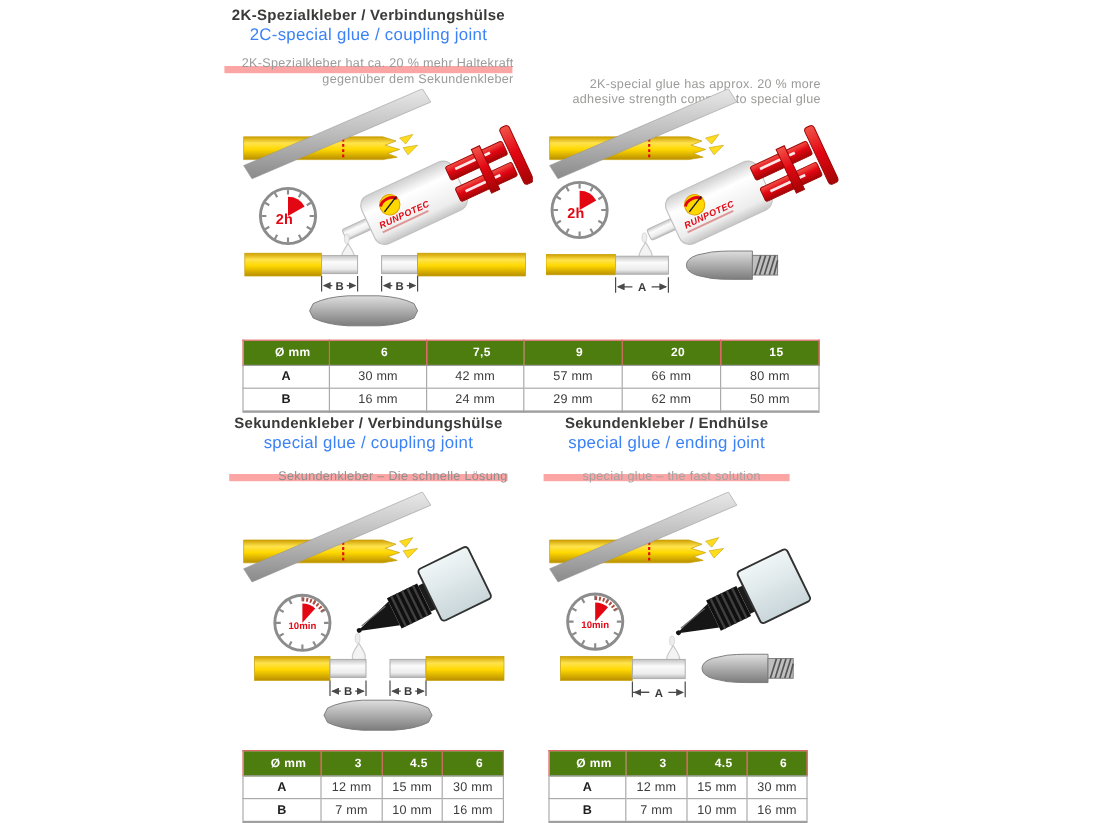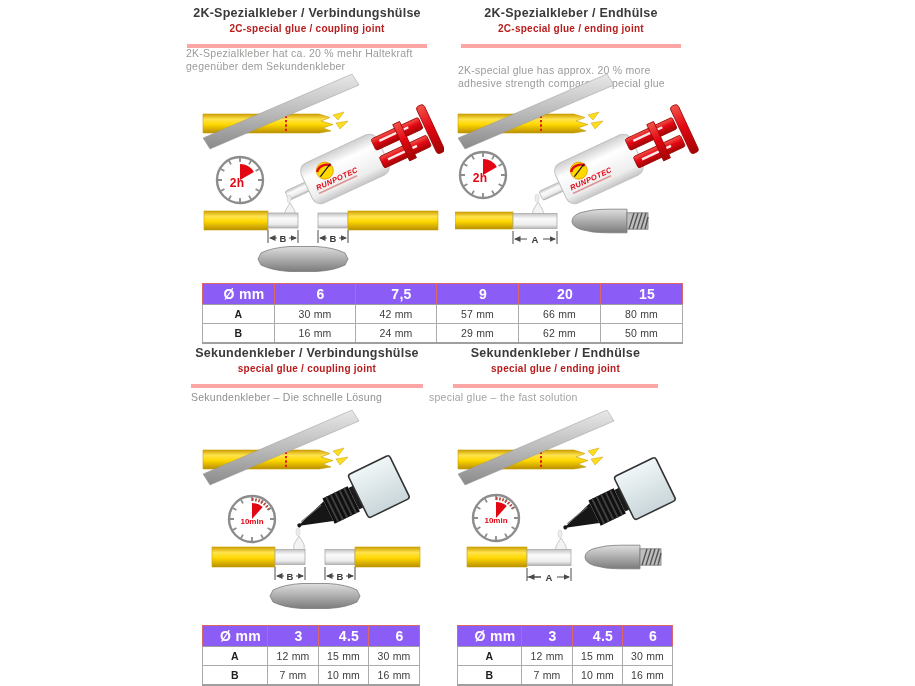--- a/index.html
+++ b/index.html
@@ -1,26 +1,26 @@
 <!DOCTYPE html>
 <html><head>
 <meta charset="utf-8">
 <style>
   html,body{margin:0;padding:0;background:#fff;}
   .page{position:relative;width:915px;height:686px;background:#fff;overflow:hidden;
         font-family:"Liberation Sans",sans-serif;}
-  .hdr{position:absolute;text-align:center;border-bottom:4px solid #fca5a5;padding-bottom:8px;}
+  .hdr{position:absolute;text-align:center;border-bottom:6px solid #fca5a5;padding-bottom:19px;}
   .hdr .t1{font-size:12.5px;font-weight:bold;color:#3a3a39;letter-spacing:.25px;line-height:15px;}
-  .hdr .t2{font-size:10px;font-weight:bold;color:#b91c1c;letter-spacing:.25px;line-height:15px;}
-  .note{position:absolute;text-align:left;font-size:10.5px;letter-spacing:.25px;line-height:13px;color:#9b9b9a;}
+  .hdr .t2{font-size:14px;font-weight:normal;color:#3b82f6;letter-spacing:.25px;line-height:15px;}
+  .note{position:absolute;text-align:right;font-size:10.5px;letter-spacing:.25px;line-height:13px;color:#9b9b9a;}
   .note.dk{color:#8f8f8e;}
   .note.lt{color:#a3a3a2;}
   table.dim{position:absolute;border-collapse:collapse;table-layout:fixed;background:#fff;
             border:1px solid #9f9f9f;border-bottom-width:2px;}
-  table.dim th{background:#8b5cf6;color:#fff;font-weight:bold;font-size:14px;height:18px;
+  table.dim th{background:#4d7c0f;color:#fff;font-weight:bold;font-size:10px;height:18px;
                border:1px solid #d66;border-bottom-color:#9f9f9f;letter-spacing:.3px;padding-left:12px;}
   table.dim td{border:1px solid #ababab;text-align:center;font-size:10.5px;color:#3c3c3c;height:16px;letter-spacing:.2px;}
   table.dim td.lbl{font-weight:bold;color:#1e1e1e;}
   svg.illus{position:absolute;}
   svg text{font-family:"Liberation Sans",sans-serif;}
   .clk2{font-size:12px;font-weight:bold;fill:#e30613;text-anchor:middle;letter-spacing:.3px;}
   .clk10{font-size:8px;font-weight:bold;fill:#e30613;text-anchor:middle;}
   .dimlbl{font-size:9.5px;font-weight:bold;fill:#3a3a3a;text-anchor:middle;}
   .dimline{stroke:#4a4a4a;stroke-width:1;fill:none;}
   .brand{font-size:7.5px;font-weight:bold;font-style:italic;fill:#e30613;letter-spacing:.4px;}
@@ -133,24 +133,20 @@
         <path d="M1,0 Q1,-5.5 10,-8.5 L22,-11 Q30,-11.8 38,-11.8 L56,-11.8 L56,11.8 L38,11.8 Q30,11.8 22,11 L10,8.5 Q1,5.5 1,0 Z" fill="url(#gGray)" stroke="#7a7a7a" stroke-width="0.8"></path>
         <rect x="56" y="-8.2" width="21" height="16.4" fill="#bfbfbf" stroke="#7a7a7a" stroke-width="0.8"></rect>
         <path d="M58,8 L63,-8 M62,8 L67,-8 M66,8 L71,-8 M70,8 L75,-8 M74,8 L77,-4" stroke="#555" stroke-width="1.4"></path>
       </g>
     </defs>
   </svg>
 
   <div class="hdr" style="left:187px;top:6px;width:240px">
     <div class="t1">2K-Spezialkleber / Verbindungshülse</div>
     <div class="t2">2C-special glue / coupling joint</div>
-  </div>
-  <div class="hdr" style="left:461px;top:6px;width:220px">
-    <div class="t1">2K-Spezialkleber / Endhülse</div>
-    <div class="t2">2C-special glue / ending joint</div>
   </div>
   <div class="note" style="left:186px;top:47px;width:242px">2K-Spezialkleber hat ca. 20 % mehr Haltekraft gegenüber dem Sekundenkleber</div>
   <div class="note" style="left:458px;top:64px;width:226px">2K-special glue has approx. 20 % more adhesive strength compare to special glue</div>
 
   <div class="hdr" style="left:453px;top:346px;width:205px">
     <div class="t1">Sekundenkleber / Endhülse</div>
     <div class="t2">special glue / ending joint</div>
   </div>
   <div class="hdr" style="left:191px;top:346px;width:232px">
     <div class="t1">Sekundenkleber / Verbindungshülse</div>

